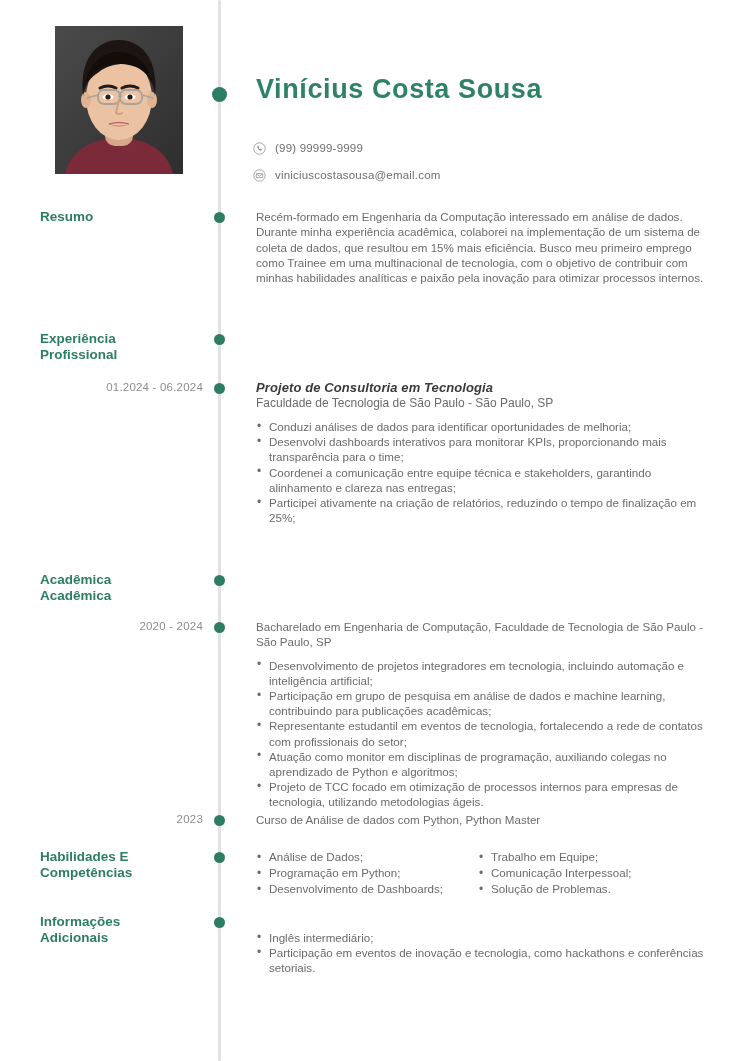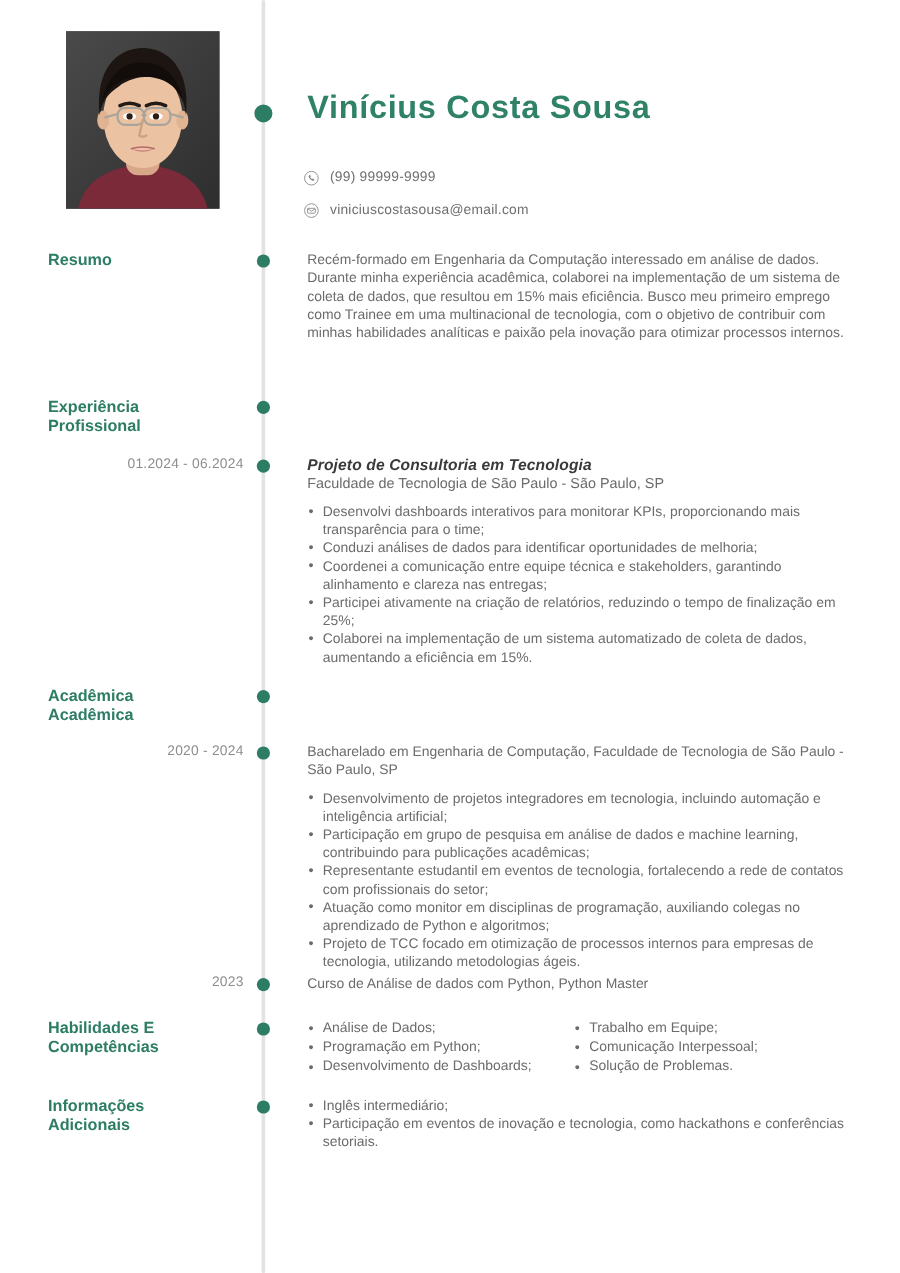--- a/index.html
+++ b/index.html
@@ -268,25 +268,24 @@
     <div class="dot small" style="left:214px; top:3px;"></div>
   </div>
 
   <div class="row" style="top:380px;">
     <div class="date-col">01.2024 - 06.2024</div>
     <div class="dot small" style="left:214px; top:3px;"></div>
     <div class="content-col">
       <div class="job-title">Projeto de Consultoria em Tecnologia</div>
       <div class="job-sub">Faculdade de Tecnologia de São Paulo - São Paulo, SP</div>
       <ul class="bullets">
+        <li>Conduzi análises de dados para identificar oportunidades de melhoria;</li>
         <li>Desenvolvi dashboards interativos para monitorar KPIs, proporcionando mais transparência para o time;</li>
-        <li>Conduzi análises de dados para identificar oportunidades de melhoria;</li>
         <li>Coordenei a comunicação entre equipe técnica e stakeholders, garantindo alinhamento e clareza nas entregas;</li>
         <li>Participei ativamente na criação de relatórios, reduzindo o tempo de finalização em 25%;</li>
-        <li>Colaborei na implementação de um sistema automatizado de coleta de dados, aumentando a eficiência em 15%.</li>
       </ul>
     </div>
   </div>
 
   <div class="row" style="top:572px;">
     <div class="label-col">
       <div>Acadêmica</div>
       <div>Acadêmica</div>
     </div>
     <div class="dot small" style="left:214px; top:3px;"></div>
@@ -341,20 +340,20 @@
     </div>
   </div>
 
   <div class="row" style="top:914px;">
     <div class="label-col">
       <div>Informações</div>
       <div>Adicionais</div>
     </div>
     <div class="dot small" style="left:214px; top:3px;"></div>
     <div class="content-col">
-      <ul class="bullets" style="margin-top:0;">
+      <ul class="bullets" style="margin-top:16px;">
         <li>Inglês intermediário;</li>
         <li>Participação em eventos de inovação e tecnologia, como hackathons e conferências setoriais.</li>
       </ul>
     </div>
   </div>
 
 </div>
 
 </body></html>

